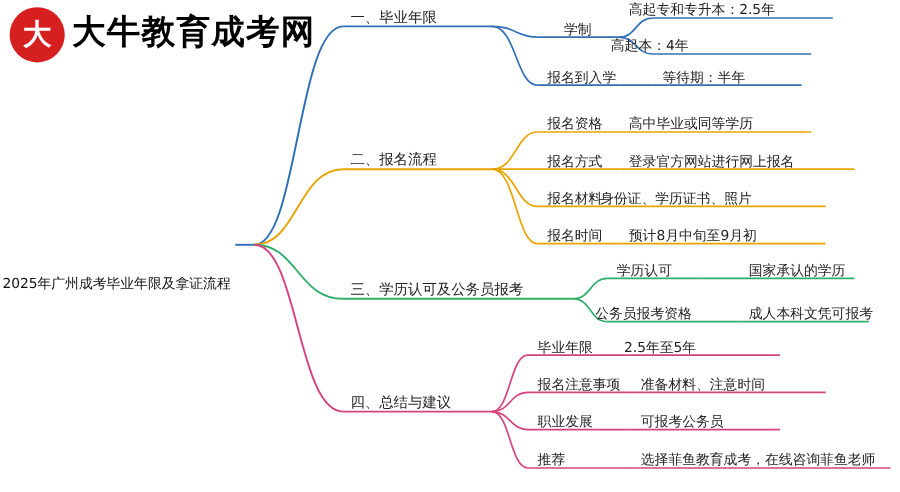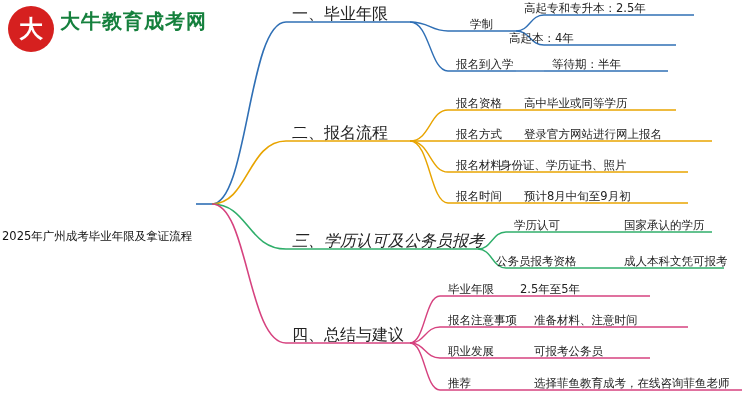--- a/index.html
+++ b/index.html
@@ -19,21 +19,21 @@
     position:absolute;left:0;top:0;width:46px;height:46px;border-radius:50%;
     background:#d6201f;
   }
   .logo-mark span{
     position:absolute;left:0;top:0;width:46px;height:46px;
     color:#fff;font-size:24px;line-height:46px;text-align:center;
     font-family:"DejaVu Sans",sans-serif;font-weight:bold;
   }
   .logo-title{
     position:absolute;left:52px;top:2px;
-    font-size:20px;font-weight:bold;color:#15803d;
+    font-size:28px;font-weight:bold;color:#000000;
     font-family:"DejaVu Sans",sans-serif;letter-spacing:1px;
     white-space:nowrap;
   }
   .logo-sub{
     position:absolute;left:52px;top:30px;
     font-size:13px;color:#6b6b6b;
     font-family:"Liberation Sans",sans-serif;
     white-space:nowrap;
   }
 
@@ -42,21 +42,21 @@
     position:absolute;
     font-size:11.5px;
     color:#222;
     white-space:nowrap;
     font-family:"DejaVu Sans",sans-serif;
     line-height:14px;
   }
   .root{
     font-size:11.5px;color:#111;margin-top:32px;
   }
-  .branch{font-size:16px;}
+  .branch{font-size:12px;}
   .lvl2{font-size:11.5px;}
   .lvl3{font-size:11.5px;}
 </style>
 </head>
 <body>
 
 <div class="stage">
 
   <svg class="links" viewBox="0 0 750 410">
 
@@ -141,21 +141,21 @@
   <div class="node branch" style="left:292px;top:126px;">二、报名流程</div>
   <div class="node lvl2" style="left:456px;top:96px;">报名资格</div>
   <div class="node lvl3" style="left:524px;top:96px;">高中毕业或同等学历</div>
   <div class="node lvl2" style="left:456px;top:127px;">报名方式</div>
   <div class="node lvl3" style="left:524px;top:127px;">登录官方网站进行网上报名</div>
   <div class="node lvl2" style="left:456px;top:158px;">报名材料</div>
   <div class="node lvl3" style="left:500px;top:158px;">身份证、学历证书、照片</div>
   <div class="node lvl2" style="left:456px;top:189px;">报名时间</div>
   <div class="node lvl3" style="left:524px;top:189px;">预计8月中旬至9月初</div>
 
-  <div class="node branch" style="left:292px;top:234px;font-style:italic;">三、学历认可及公务员报考</div>
+  <div class="node branch" style="left:292px;top:234px;">三、学历认可及公务员报考</div>
   <div class="node lvl2" style="left:514px;top:218px;">学历认可</div>
   <div class="node lvl3" style="left:624px;top:218px;">国家承认的学历</div>
   <div class="node lvl2" style="left:496px;top:254px;">公务员报考资格</div>
   <div class="node lvl3" style="left:624px;top:254px;">成人本科文凭可报考</div>
 
   <div class="node branch" style="left:292px;top:328px;">四、总结与建议</div>
   <div class="node lvl2" style="left:448px;top:282px;">毕业年限</div>
   <div class="node lvl3" style="left:520px;top:282px;">2.5年至5年</div>
   <div class="node lvl2" style="left:448px;top:313px;">报名注意事项</div>
   <div class="node lvl3" style="left:534px;top:313px;">准备材料、注意时间</div>

